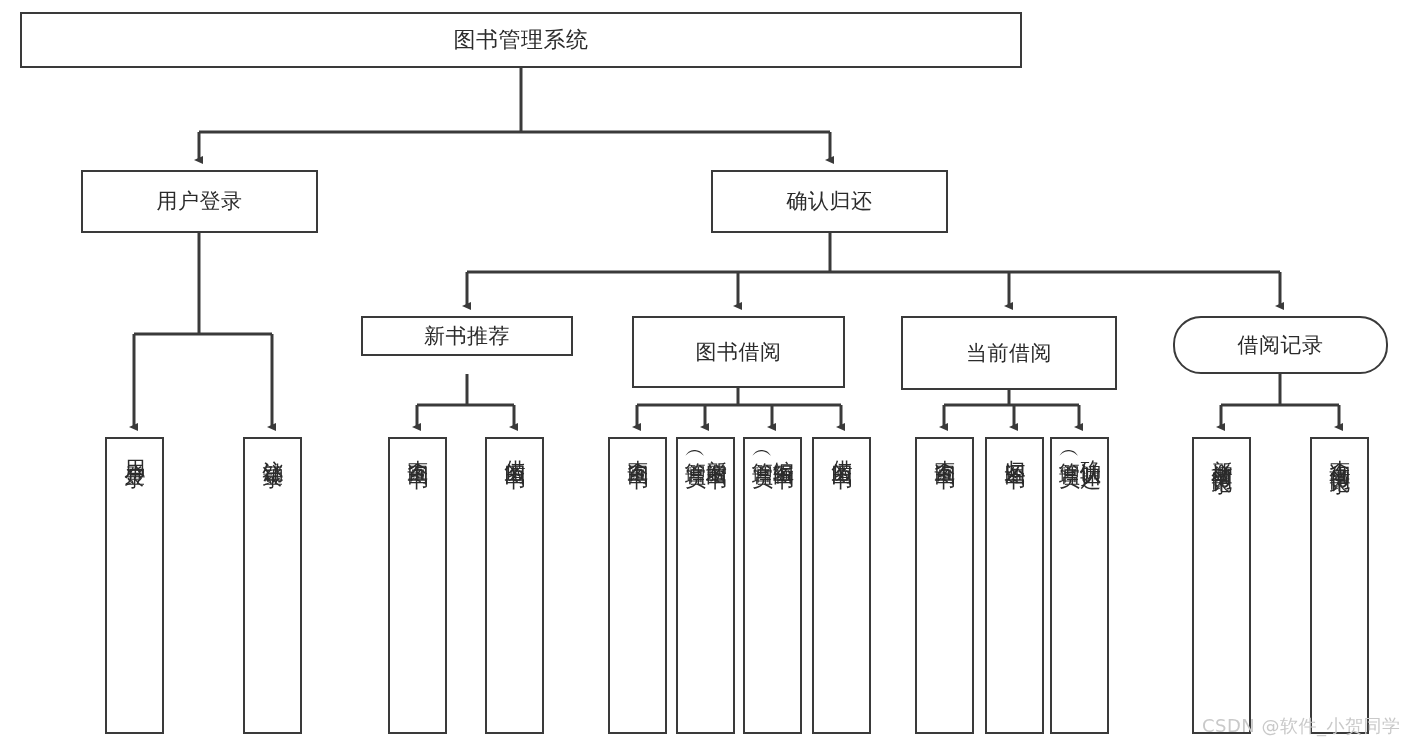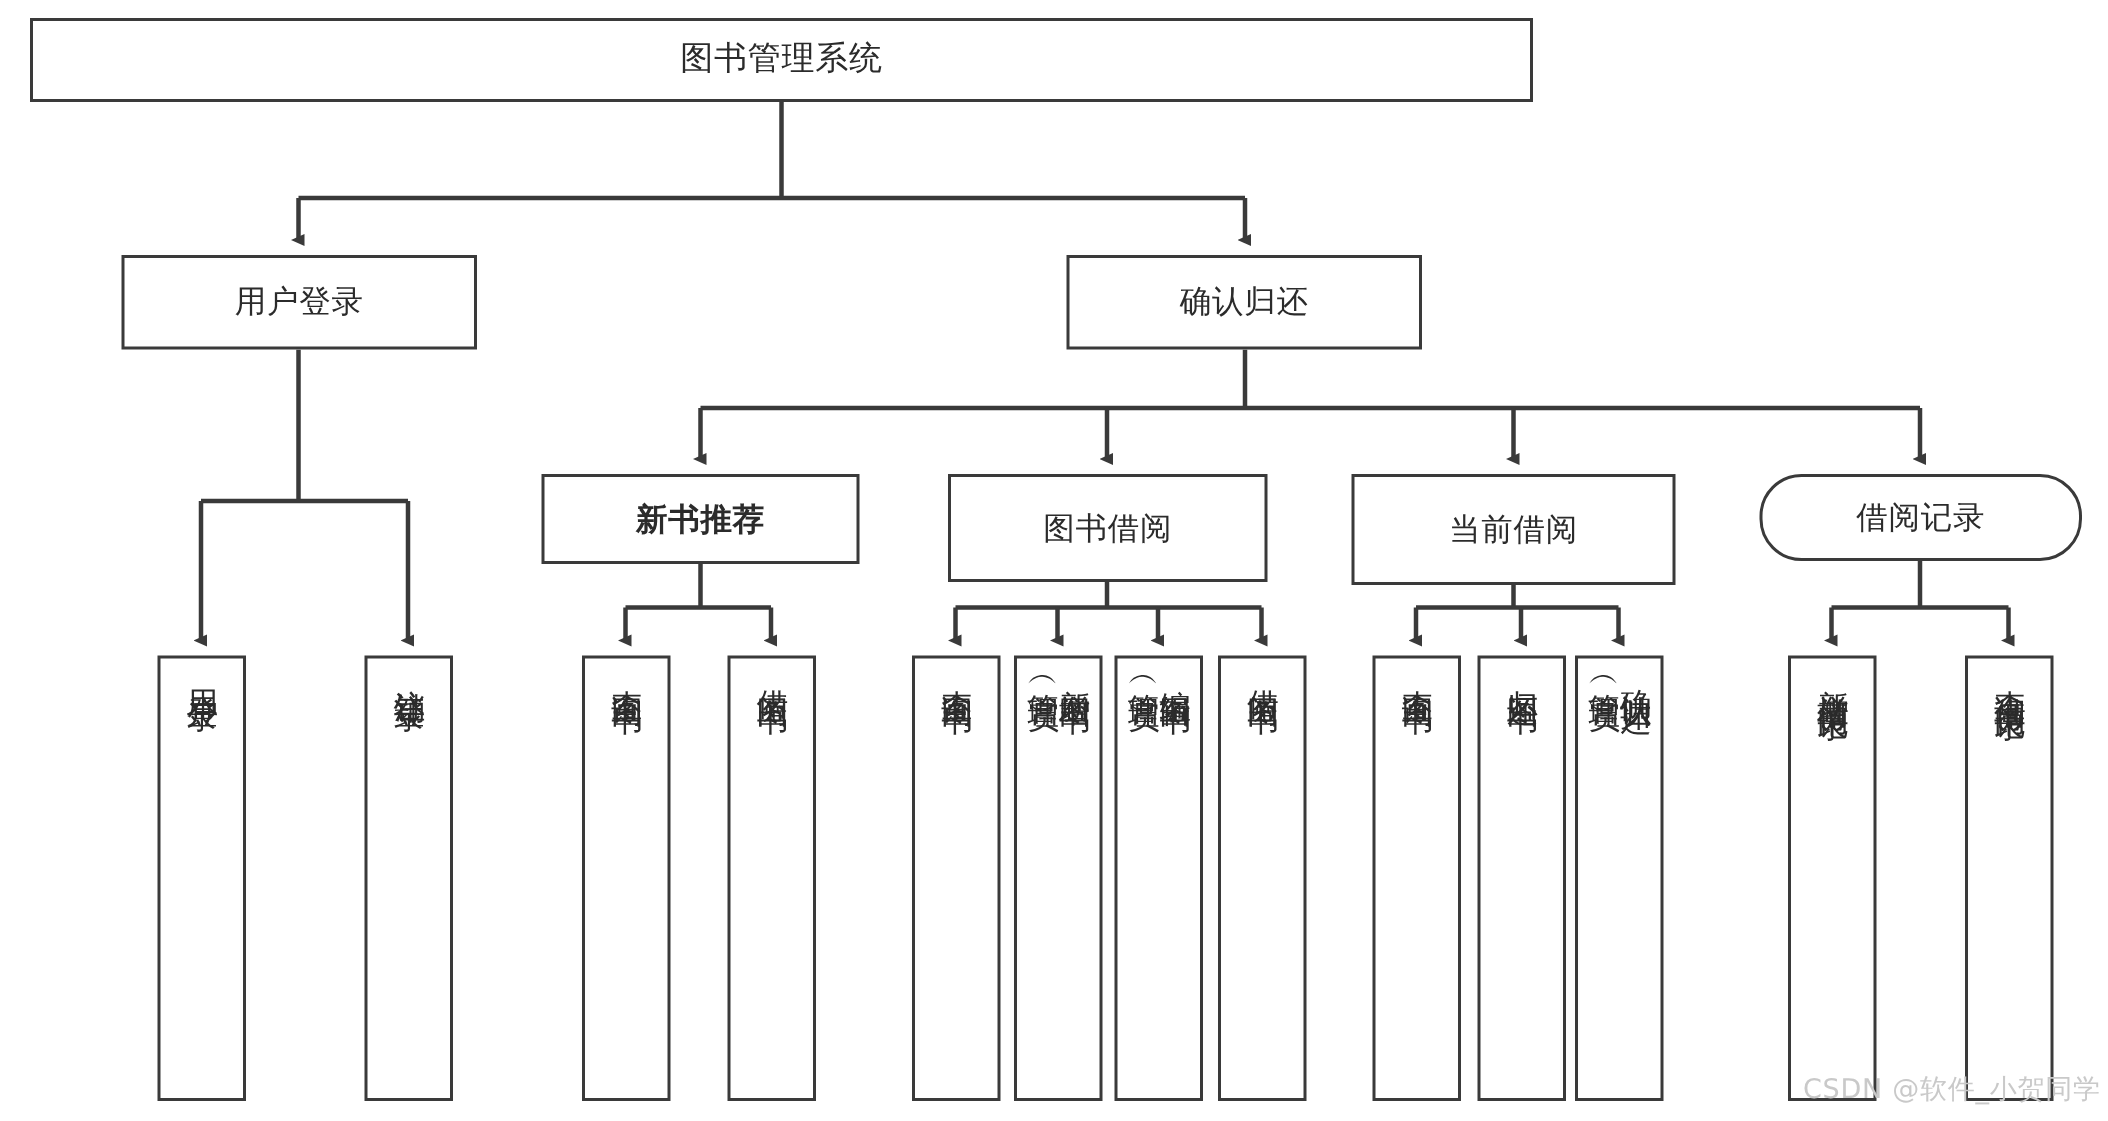--- a/index.html
+++ b/index.html
@@ -134,21 +134,21 @@
   </div>
 
   <div class="node horiz" style="left:81px; top:170px; width:237px; height:63px;">
     <span class="label">用户登录</span>
   </div>
 
   <div class="node horiz" style="left:711px; top:170px; width:237px; height:63px;">
     <span class="label">确认归还</span>
   </div>
 
-  <div class="node horiz" style="left:361px; top:316px; width:212px; height:60px;font-weight:bold;">
+  <div class="node horiz" style="left:361px; top:316px; width:212px; height:40px;">
     <span class="label">新书推荐</span>
   </div>
 
   <div class="node horiz" style="left:632px; top:316px; width:213px; height:72px;">
     <span class="label">图书借阅</span>
   </div>
 
   <div class="node horiz" style="left:901px; top:316px; width:216px; height:74px;">
     <span class="label">当前借阅</span>
   </div>

